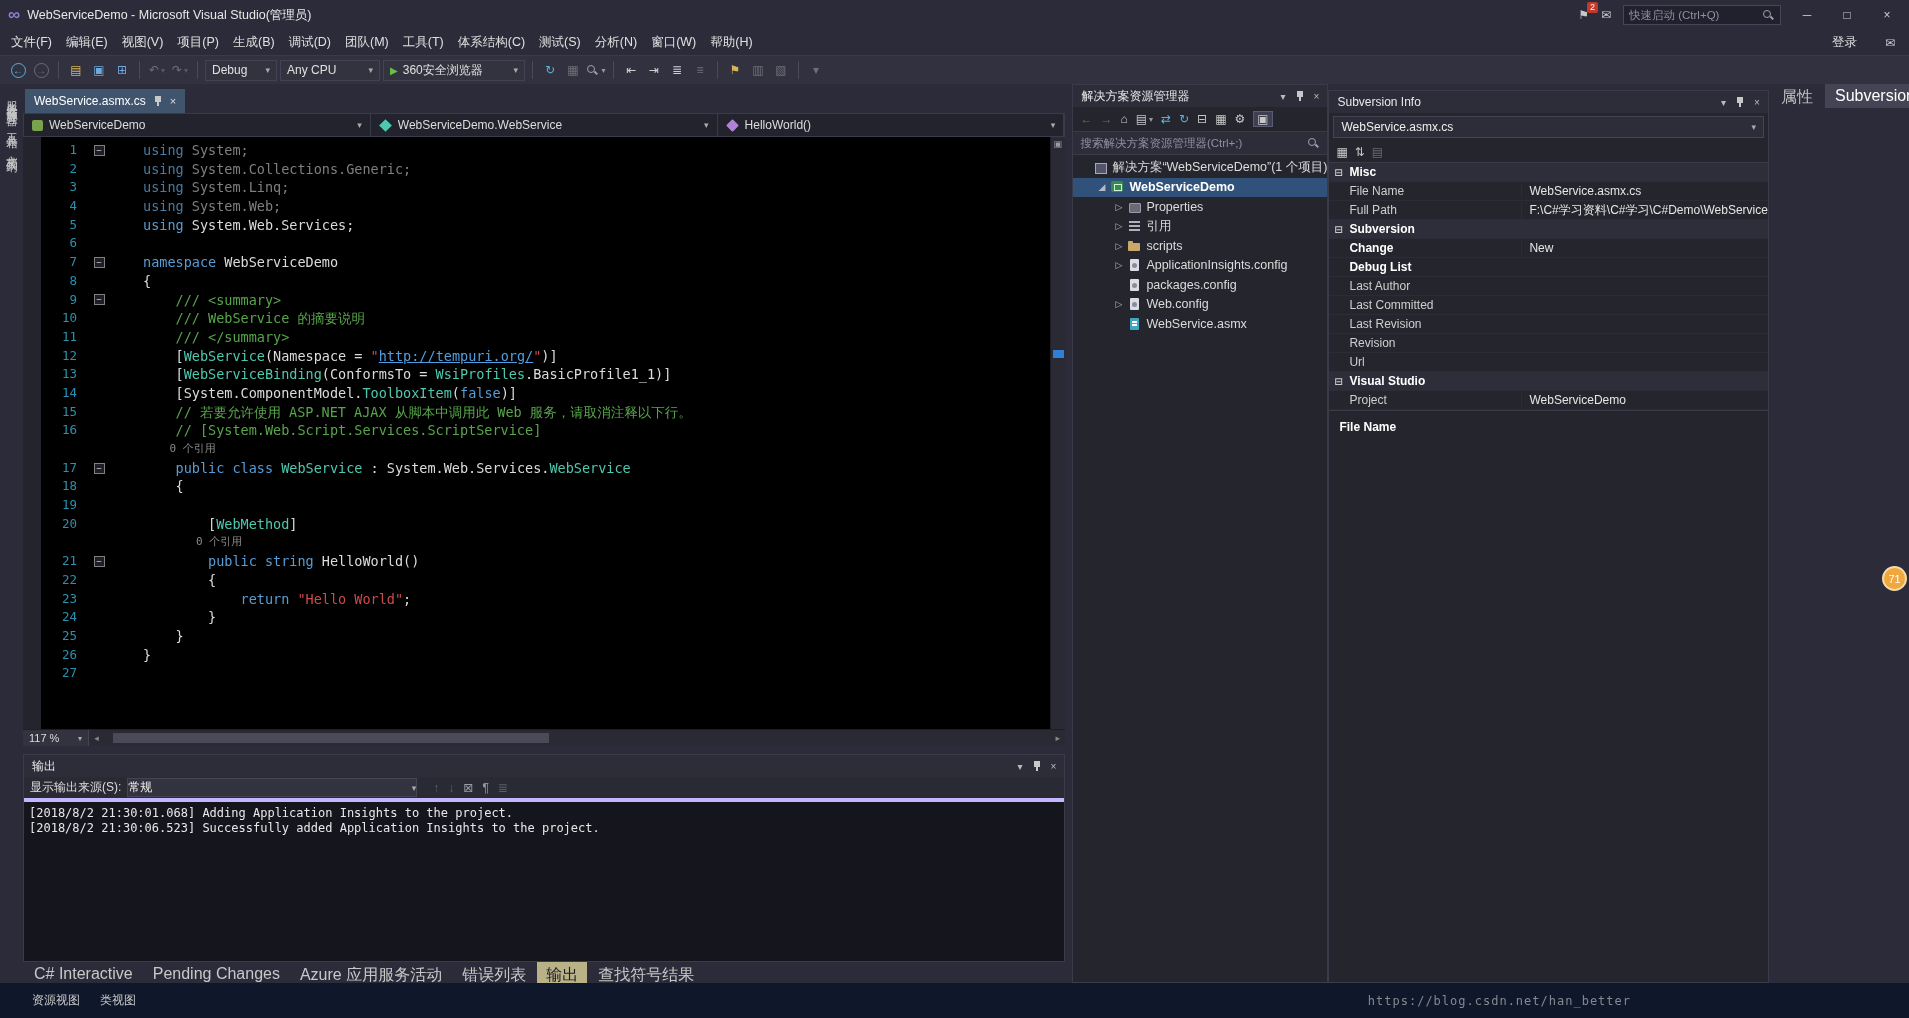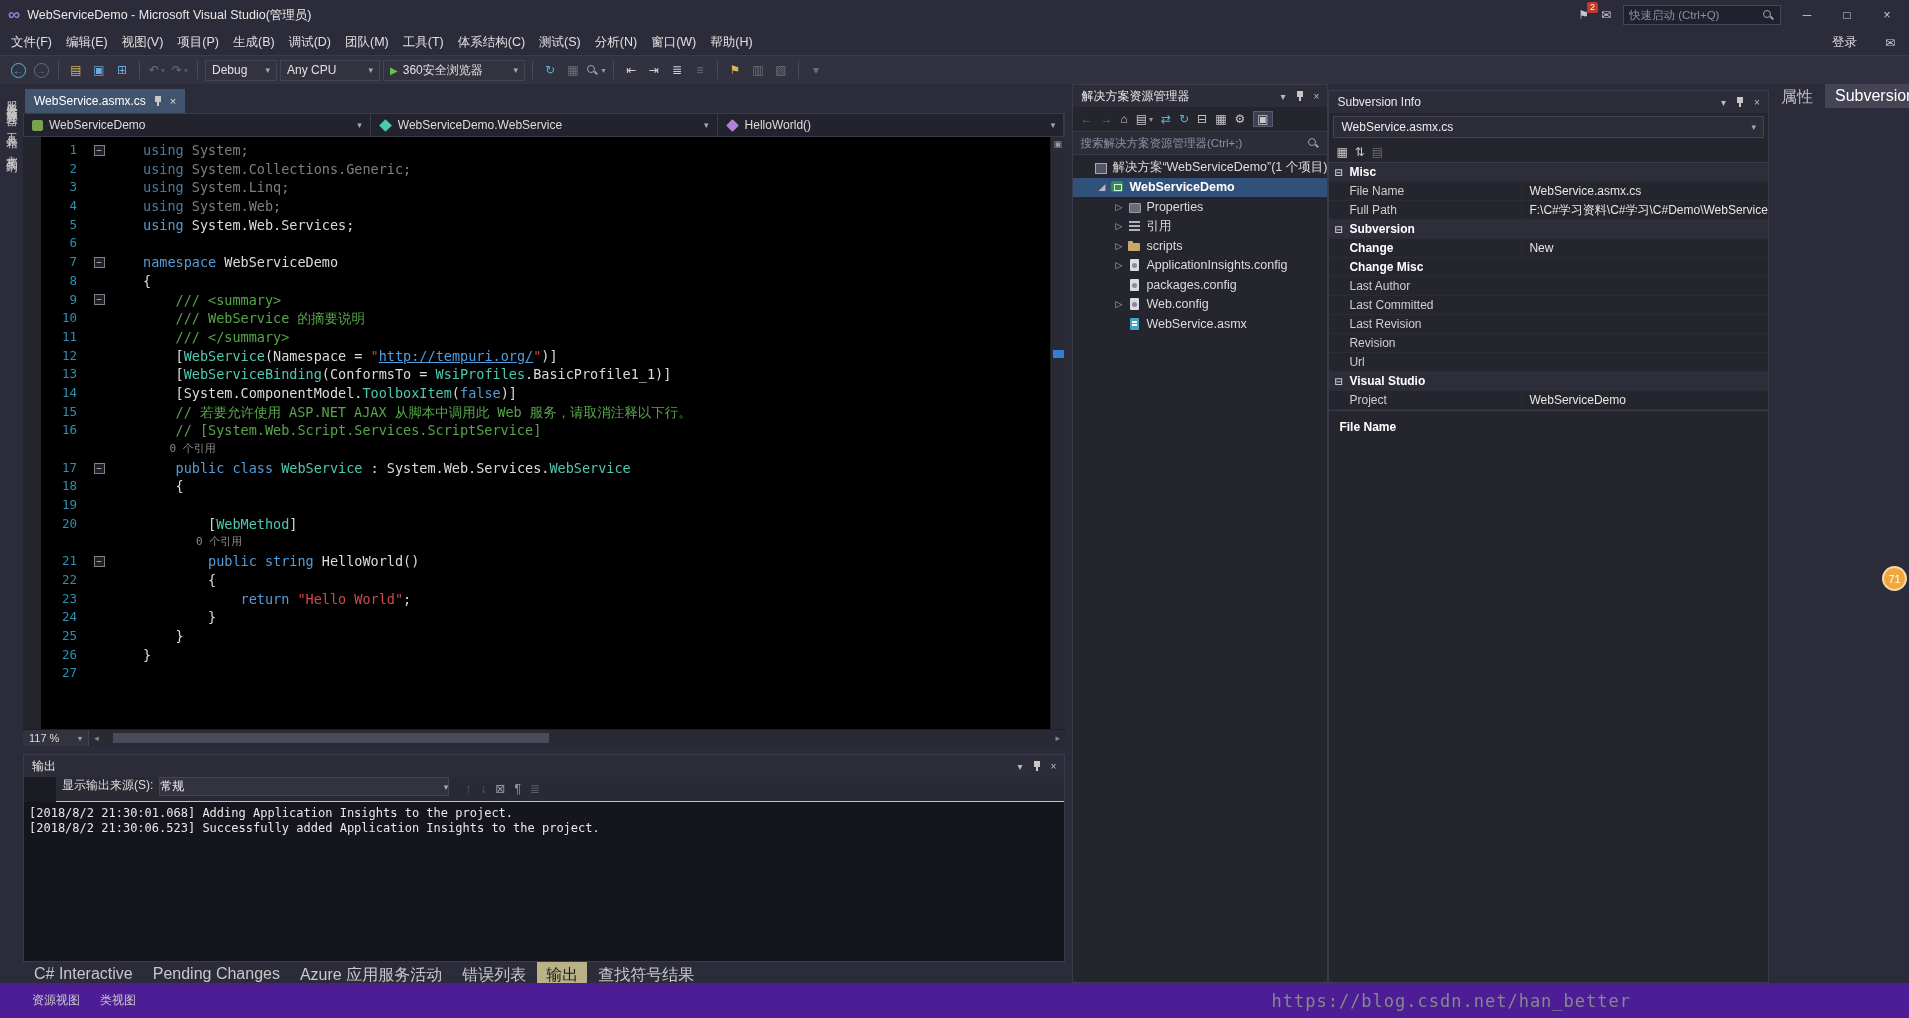--- a/index.html
+++ b/index.html
@@ -89,21 +89,21 @@
   .htrack{flex:1;position:relative;}
   .hthumb{position:absolute;left:1%;width:46%;top:3px;bottom:3px;background:#4a4a58;}
 
   .midgap{height:8px;flex:0 0 auto;}
 
   
   .outpanel{flex:0 0 208px;display:flex;flex-direction:column;background:#1b1b24;border:1px solid #3a3a48;}
   .phead{height:22px;display:flex;align-items:center;gap:9px;padding:0 8px;background:#2d2d3a;font-size:12px;color:#e8e8e8;flex:0 0 auto;}
   .spacer{flex:1;}
   .h-ico{color:#bbb;font-size:10px;}
-  .outbar{height:25px;display:flex;gap:6px;padding:0 6px;background:#2a2a35;border-bottom:1px solid #c4b5fd;flex:0 0 auto;margin-left:32px;}
+  .outbar{height:25px;display:flex;align-items:center;gap:6px;padding:0 6px;background:#2a2a35;border-bottom:4px solid #c4b5fd;flex:0 0 auto;}
   .outlabel{font-size:12px;color:#ddd;}
   .outcombo{width:290px;height:19px;border:1px solid #444455;background:#33333f;display:flex;align-items:center;justify-content:space-between;padding:0 0;font-size:12px;color:#eee;}
   .outcombo .dd{font-size:9px;color:#aaa;}
   .outbtns{display:flex;gap:9px;margin-left:10px;align-items:center;}
   .obtn{color:#9a9aa8;font-size:12px;display:flex;align-items:center;}
   .obtn.dim{opacity:.45;}
   .outbody{flex:1;overflow:hidden;background:#15151d;padding:4px 2px 0 5px;font-family:"DejaVu Sans Mono","Liberation Mono",monospace;font-size:12px;color:#e8e8e8;}
   .outline{height:15px;line-height:15px;white-space:pre;}
 
   .bottomtabs{height:21px;display:flex;gap:2px;align-items:flex-start;padding-left:2px;background:var(--chrome,#2b2b3a);flex:0 0 auto;}
@@ -153,24 +153,24 @@
   .ghead .glabel{flex:1;padding-left:2px;color:#fff;}
   .glabel.boldlbl{font-weight:bold;color:#fff;}
   .gvalue{flex:1;border-left:1px solid #2c2c36;padding-left:7px;color:#e6e6e6;overflow:hidden;white-space:nowrap;}
   .svndesc{flex:1;border-top:1px solid #3a3a48;padding:9px 10px;font-size:12px;color:#fff;}
   .svndesc b{font-weight:bold;}
   .righttabs{height:21px;display:flex;gap:2px;padding-left:2px;background:var(--chrome,#2b2b3a);align-items:flex-start;flex:0 0 auto;}
   .rtab{padding:3px 10px;font-size:16px;color:#c0c0c0;}
   .rtab.active{background:#444455;color:#fff;}
 
   
-  .statusbar{height:35px;flex:0 0 auto;display:flex;align-items:center;background:#4c1d95;padding:0 10px;}
+  .statusbar{height:35px;flex:0 0 auto;display:flex;align-items:center;background:#0f172a;padding:0 10px;}
   #statustabs{display:flex;gap:4px;margin-left:14px;}
   .stab{font-size:12px;color:#c8c8c8;padding:2px 8px;}
-  .watermark{margin-left:auto;margin-right:268px;font-family:"DejaVu Sans Mono","Liberation Mono",monospace;font-size:17px;color:#85898f;letter-spacing:1px;}
+  .watermark{margin-left:auto;margin-right:268px;font-family:"DejaVu Sans Mono","Liberation Mono",monospace;font-size:12px;color:#85898f;letter-spacing:1px;}
 
   .csdnbadge{position:fixed;right:2px;top:566px;width:25px;height:25px;border-radius:50%;background:var(--csdn-badge,#efa73e);color:#fff;font-size:11px;display:flex;align-items:center;justify-content:center;border:2px solid #f5d9a8;z-index:10;}
 
   
   .pin{width:10px;height:12px;position:relative;display:inline-block;}
   .pin::before{content:"";position:absolute;left:2px;top:1px;width:6px;height:6px;background:#c8c8c8;}
   .pin::after{content:"";position:absolute;left:4px;top:7px;width:2px;height:4px;background:#c8c8c8;}
   .mag{width:13px;height:13px;position:relative;display:inline-block;flex:0 0 auto;}
   .mag::before{content:"";position:absolute;left:1px;top:1px;width:6px;height:6px;border:1.5px solid #a0a0b0;border-radius:50%;}
   .mag::after{content:"";position:absolute;left:8px;top:8px;width:4px;height:1.5px;background:#a0a0b0;transform:rotate(45deg);}
@@ -560,21 +560,21 @@
           </div>
           <div class="grow ghead">
             <span class="gexp">⊟</span>
             <span class="glabel">Subversion</span>
           </div>
           <div class="grow">
             <span class="glabel boldlbl">Change</span>
             <span class="gvalue">New</span>
           </div>
           <div class="grow">
-            <span class="glabel boldlbl">Change Misc</span>
+            <span class="glabel boldlbl">Debug List</span>
             <span class="gvalue"></span>
           </div>
           <div class="grow">
             <span class="glabel">Last Author</span>
             <span class="gvalue"></span>
           </div>
           <div class="grow">
             <span class="glabel">Last Committed</span>
             <span class="gvalue"></span>
           </div>

